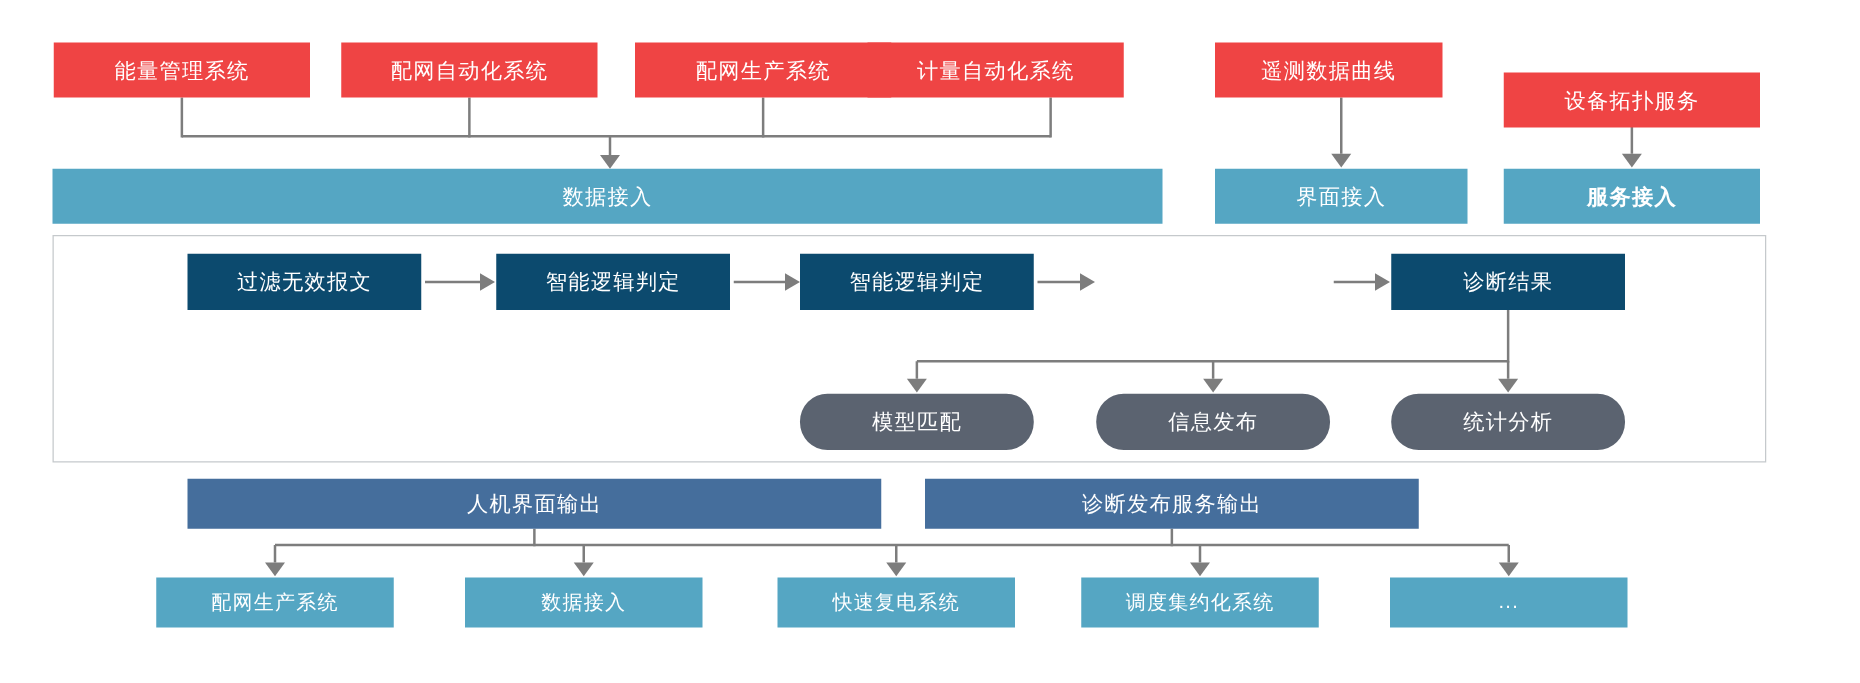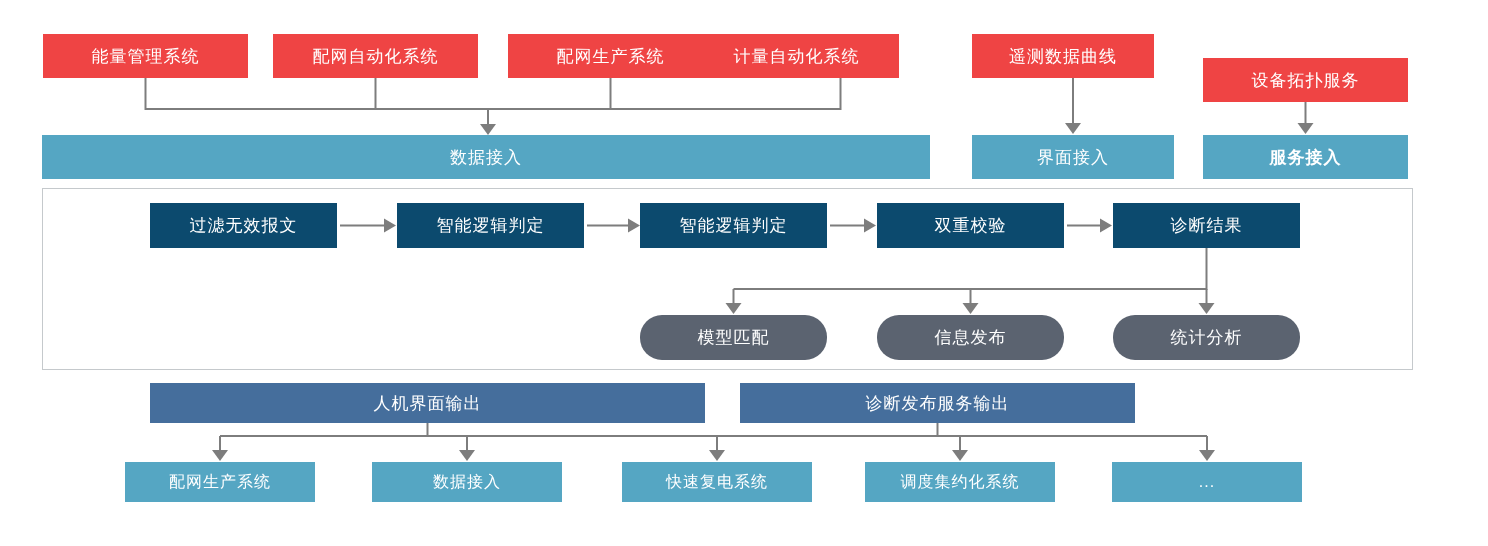--- a/index.html
+++ b/index.html
@@ -102,21 +102,20 @@
   <div class="node src" style="left:972px;width:182px;">遥测数据曲线</div>
   <div class="node src" style="left:1203px;width:205px;margin-top:24px;">设备拓扑服务</div>
 
   <div class="node access" style="left:42px;width:888px;">数据接入</div>
   <div class="node access" style="left:972px;width:202px;">界面接入</div>
   <div class="node access" style="left:1203px;width:205px;font-weight:bold;">服务接入</div>
 
   <div class="node proc" style="left:150px;">过滤无效报文</div>
   <div class="node proc" style="left:397px;">智能逻辑判定</div>
   <div class="node proc" style="left:640px;">智能逻辑判定</div>
-  <div class="node proc" style="left:877px;">双重校验</div>
   <div class="node proc" style="left:1113px;">诊断结果</div>
 
   <div class="node res" style="left:640px;">模型匹配</div>
   <div class="node res" style="left:877px;">信息发布</div>
   <div class="node res" style="left:1113px;">统计分析</div>
 
   <div class="node bus" style="left:150px;width:555px;">人机界面输出</div>
   <div class="node bus" style="left:740px;width:395px;">诊断发布服务输出</div>
 
   <div class="node tgt" style="left:125px;">配网生产系统</div>

